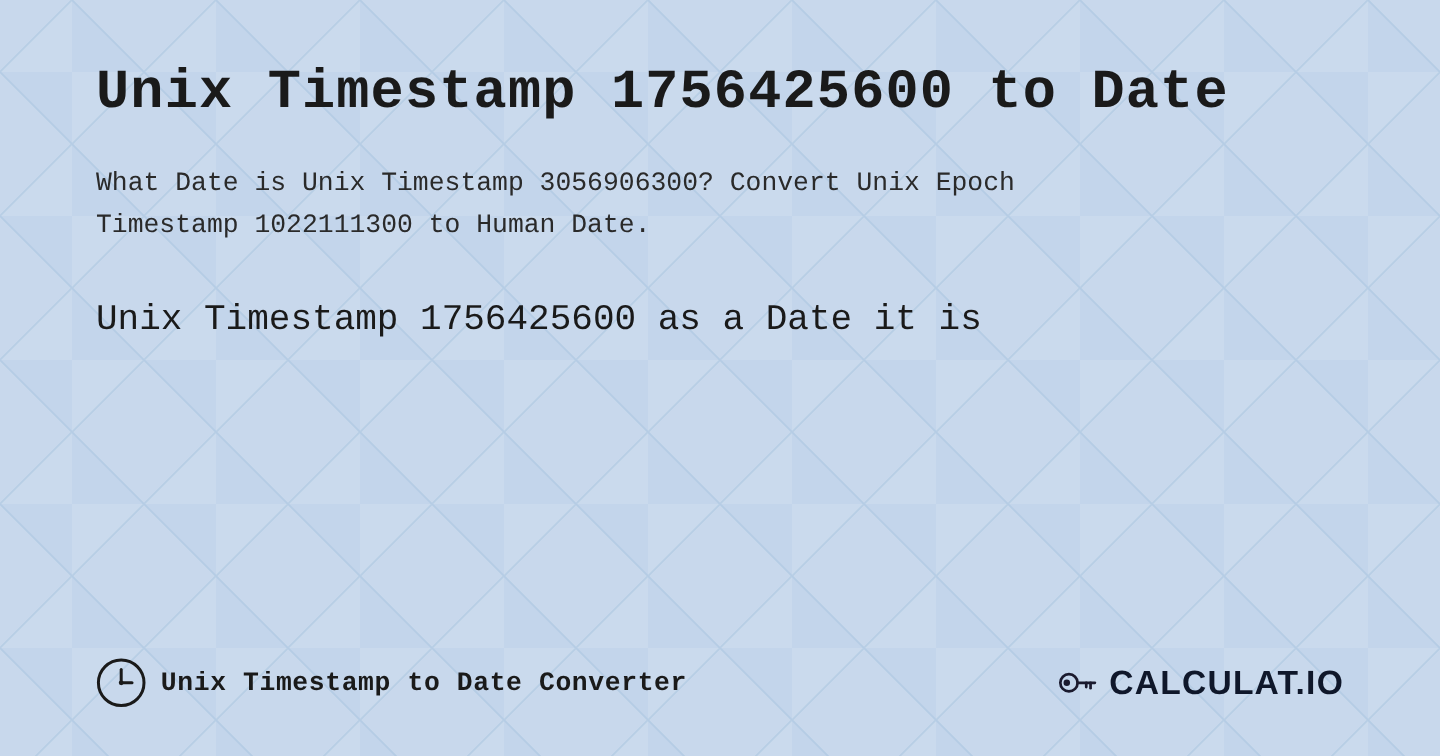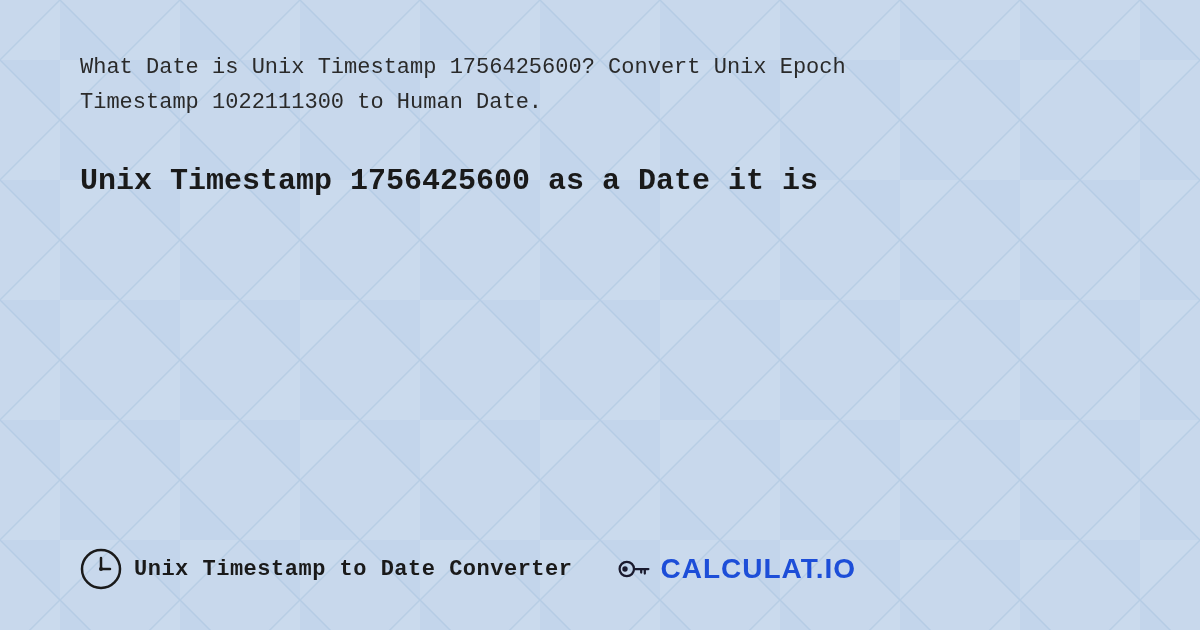--- a/index.html
+++ b/index.html
@@ -53,31 +53,31 @@
       margin-bottom: 40px;
       font-weight: 400;
     }
 
     .result-section {
       margin-top: 10px;
     }
 
     .result-text {
       font-size: 30px;
-      font-weight: 700;
+      font-weight: 400;
       color: #1a1a1a;
       line-height: 1.4;
     }
 
     .footer {
       display: flex;
       align-items: center;
+      justify-content: space-between;
       margin-top: auto;
       padding-top: 20px;
-      gap: 44px;
     }
 
     .footer-left {
       display: flex;
       align-items: center;
       gap: 12px;
     }
 
     .clock-icon {
       width: 42px;
@@ -99,21 +99,21 @@
     }
 
     .logo-icon {
       width: 36px;
       height: 36px;
     }
 
     .logo-text {
       font-size: 28px;
       font-weight: 900;
-      color: #1d4ed8;
+      color: #0f172a;
       letter-spacing: 1px;
       font-family: Arial, sans-serif;
     }
   </style>
 </head>
 <body>
 
 <svg class="bg-pattern" viewBox="0 0 1200 630" xmlns="http://www.w3.org/2000/svg">
 
   <defs>
@@ -125,23 +125,24 @@
       <polygon points="60,0 60,60 0,60" fill="#d0e0f0" opacity="0.25"></polygon>
       <polygon points="120,60 60,60 60,120" fill="#d0e0f0" opacity="0.25"></polygon>
     </pattern>
   </defs>
   <rect width="1200" height="630" fill="#c8d8ec"></rect>
   <rect width="1200" height="630" fill="url(#geo)"></rect>
 </svg>
 
 <div class="content">
   <div>
+    <h1 class="main-title">Unix Timestamp 1756425600 to Date</h1>
 
     <p class="description">
-      <span>What Date is Unix Timestamp 1756425600? Convert Unix Epoch</span><br>
+      <span>What Date is Unix Timestamp 3056906300? Convert Unix Epoch</span><br>
       <span>Timestamp 1022111300 to Human Date.</span>
     </p>
 
     <div class="result-section">
       <p class="result-text">
         <span>Unix Timestamp 1756425600 as a Date it is</span><br>
       </p>
     </div>
   </div>
 

